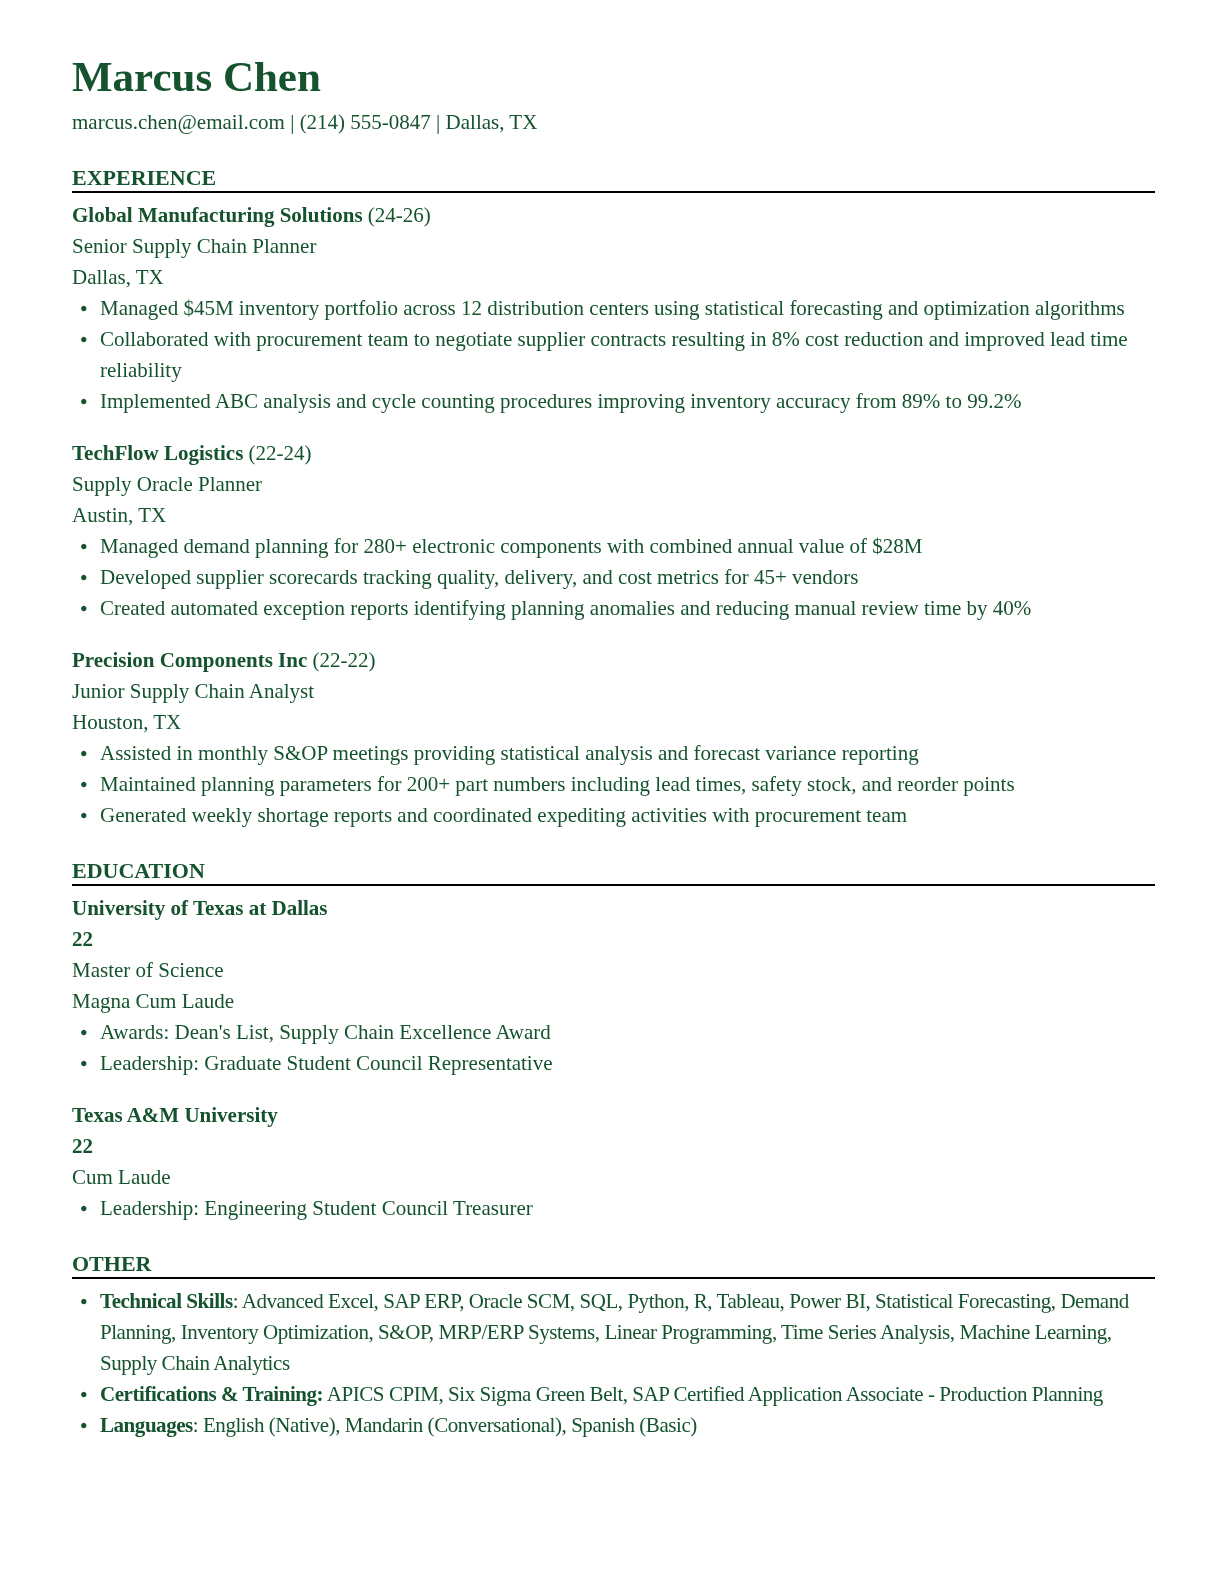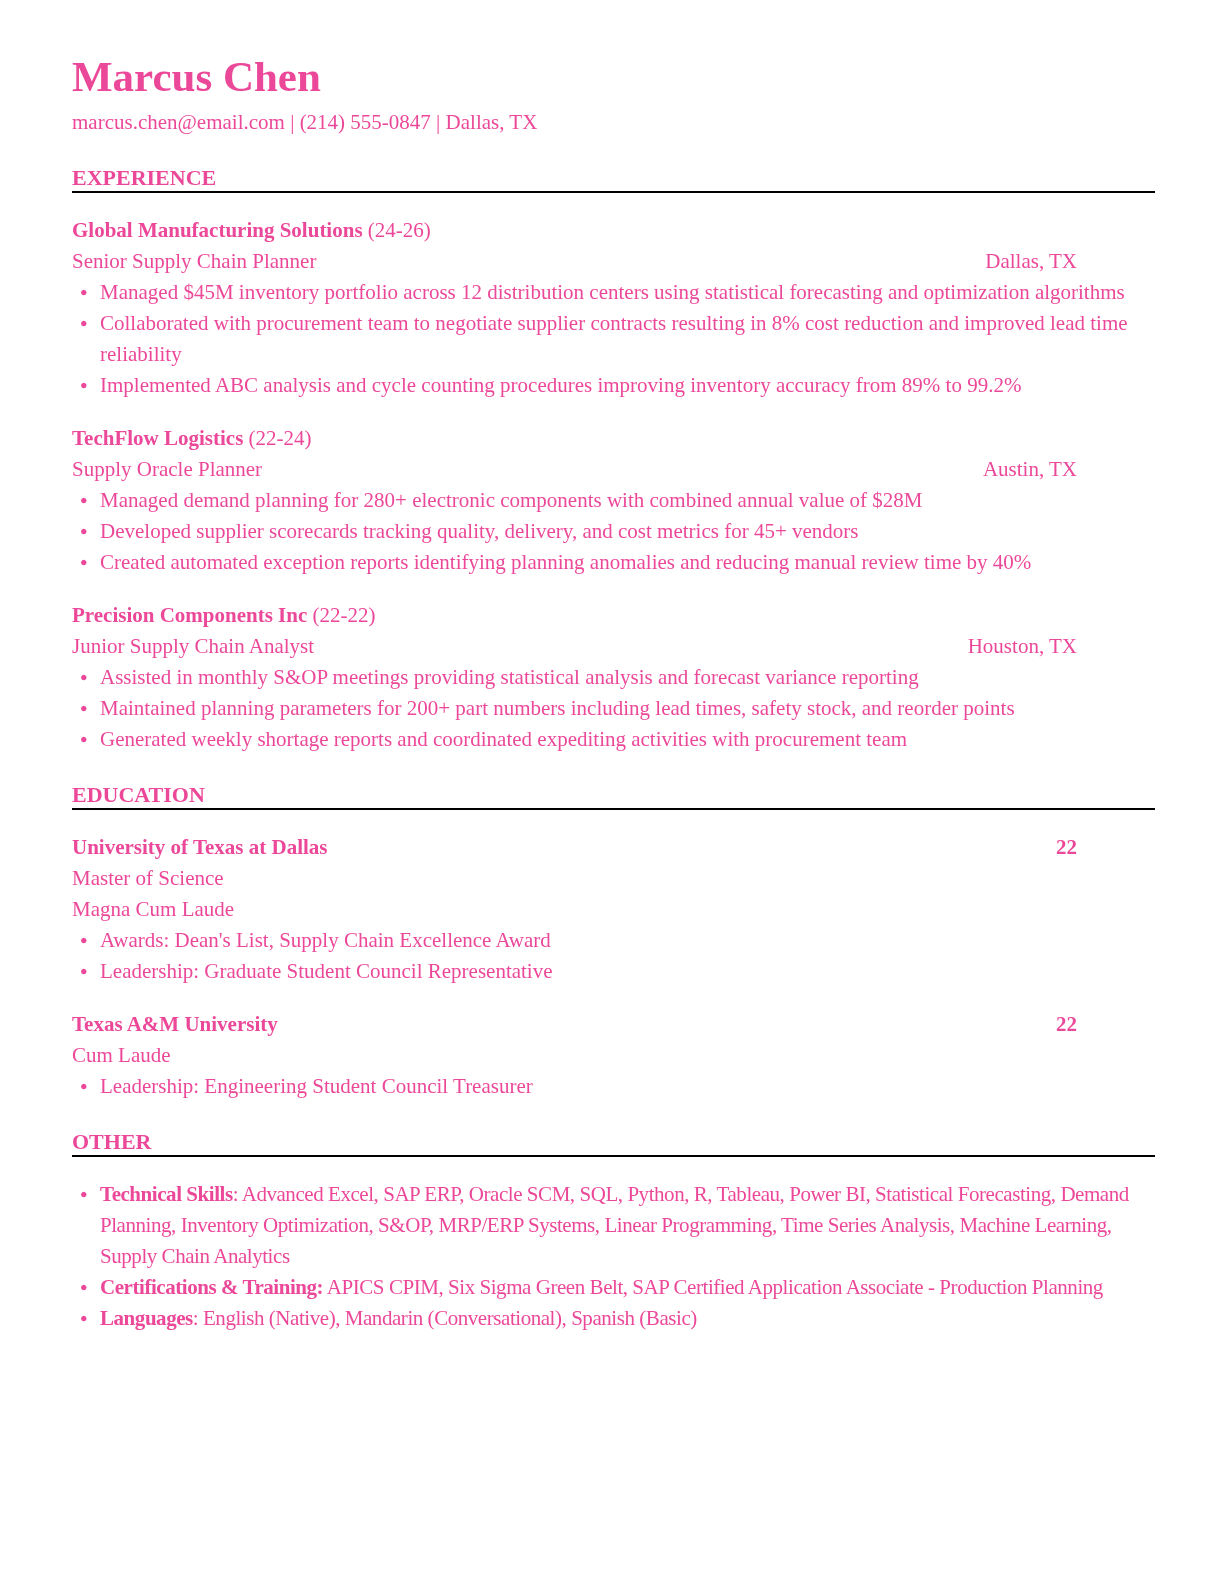--- a/index.html
+++ b/index.html
@@ -2,21 +2,21 @@
 <html><head>
 <meta charset="utf-8">
 <style>
   html, body { margin: 0; padding: 0; background: #ffffff; }
   .page {
     width: 1224px;
     height: 1584px;
     box-sizing: border-box;
     padding: 50px 69px 0 72px;
     background: #ffffff;
-    color: #ec4899;
+    color: #14532d;
     font-family: "Liberation Serif", "DejaVu Serif", serif;
     font-size: 21px;
     line-height: 31px;
     overflow: hidden;
   }
   .name {
     font-size: 43px;
     line-height: 54px;
     font-weight: bold;
     margin: 0;
@@ -26,24 +26,24 @@
     line-height: 31px;
     margin-top: 3px;
   }
   .section { margin-top: 26px; }
   .section-title {
     font-weight: bold;
     font-size: 22px;
     line-height: 27px;
     border-bottom: 2px solid #000000;
   }
-  .entry { margin-top: 22px; margin-bottom: 21px; }
+  .entry { margin-top: 7px; margin-bottom: 21px; }
   .entry:last-child { margin-bottom: 0; }
   .b { font-weight: bold; }
-  .row { display: flex; justify-content: space-between; }
+  .row { display: flex; justify-content: space-between; flex-direction: column; }
   .right-col { padding-right: 78px; white-space: nowrap; }
   ul.bullets { margin: 0; padding: 0; list-style: none; }
   ul.bullets li { position: relative; padding-left: 28px; }
   ul.bullets li::before {
     content: "\25CF";
     position: absolute;
     left: 8px;
     top: 0;
     font-size: 12.5px;
     line-height: 31px;

